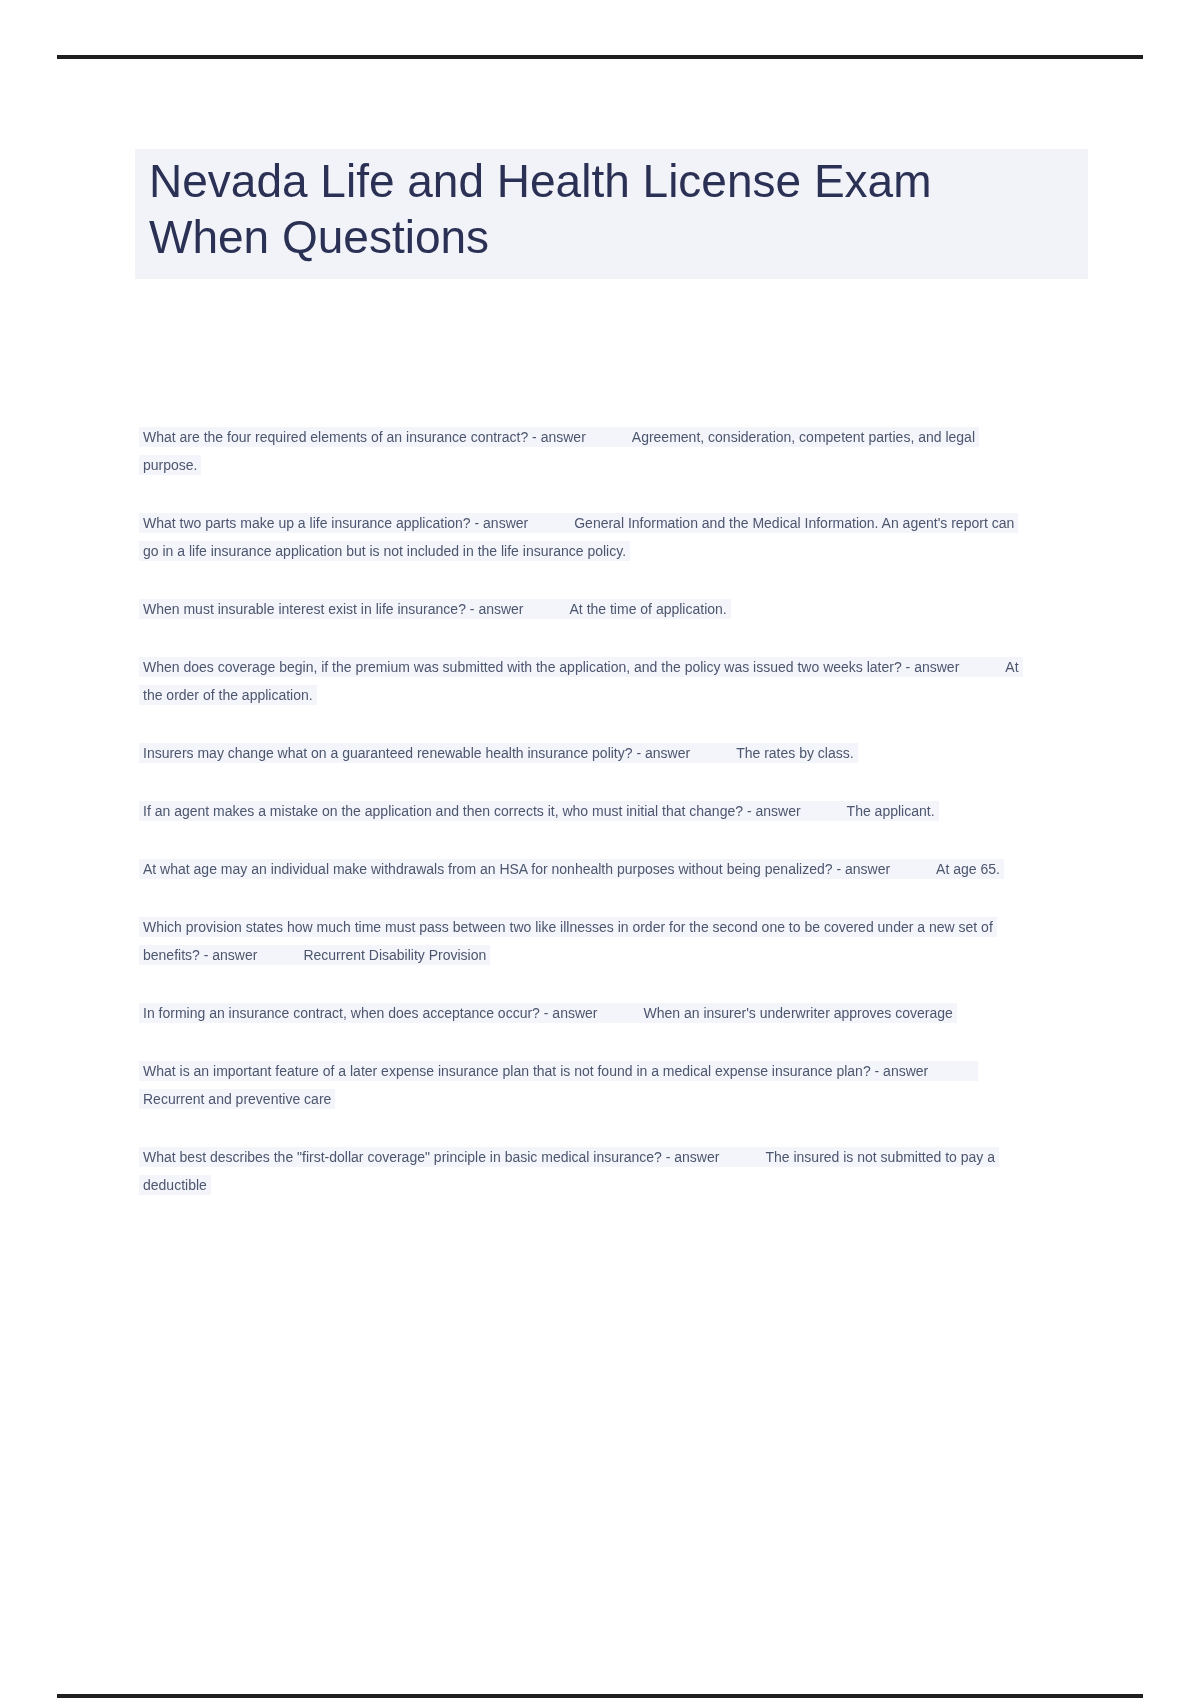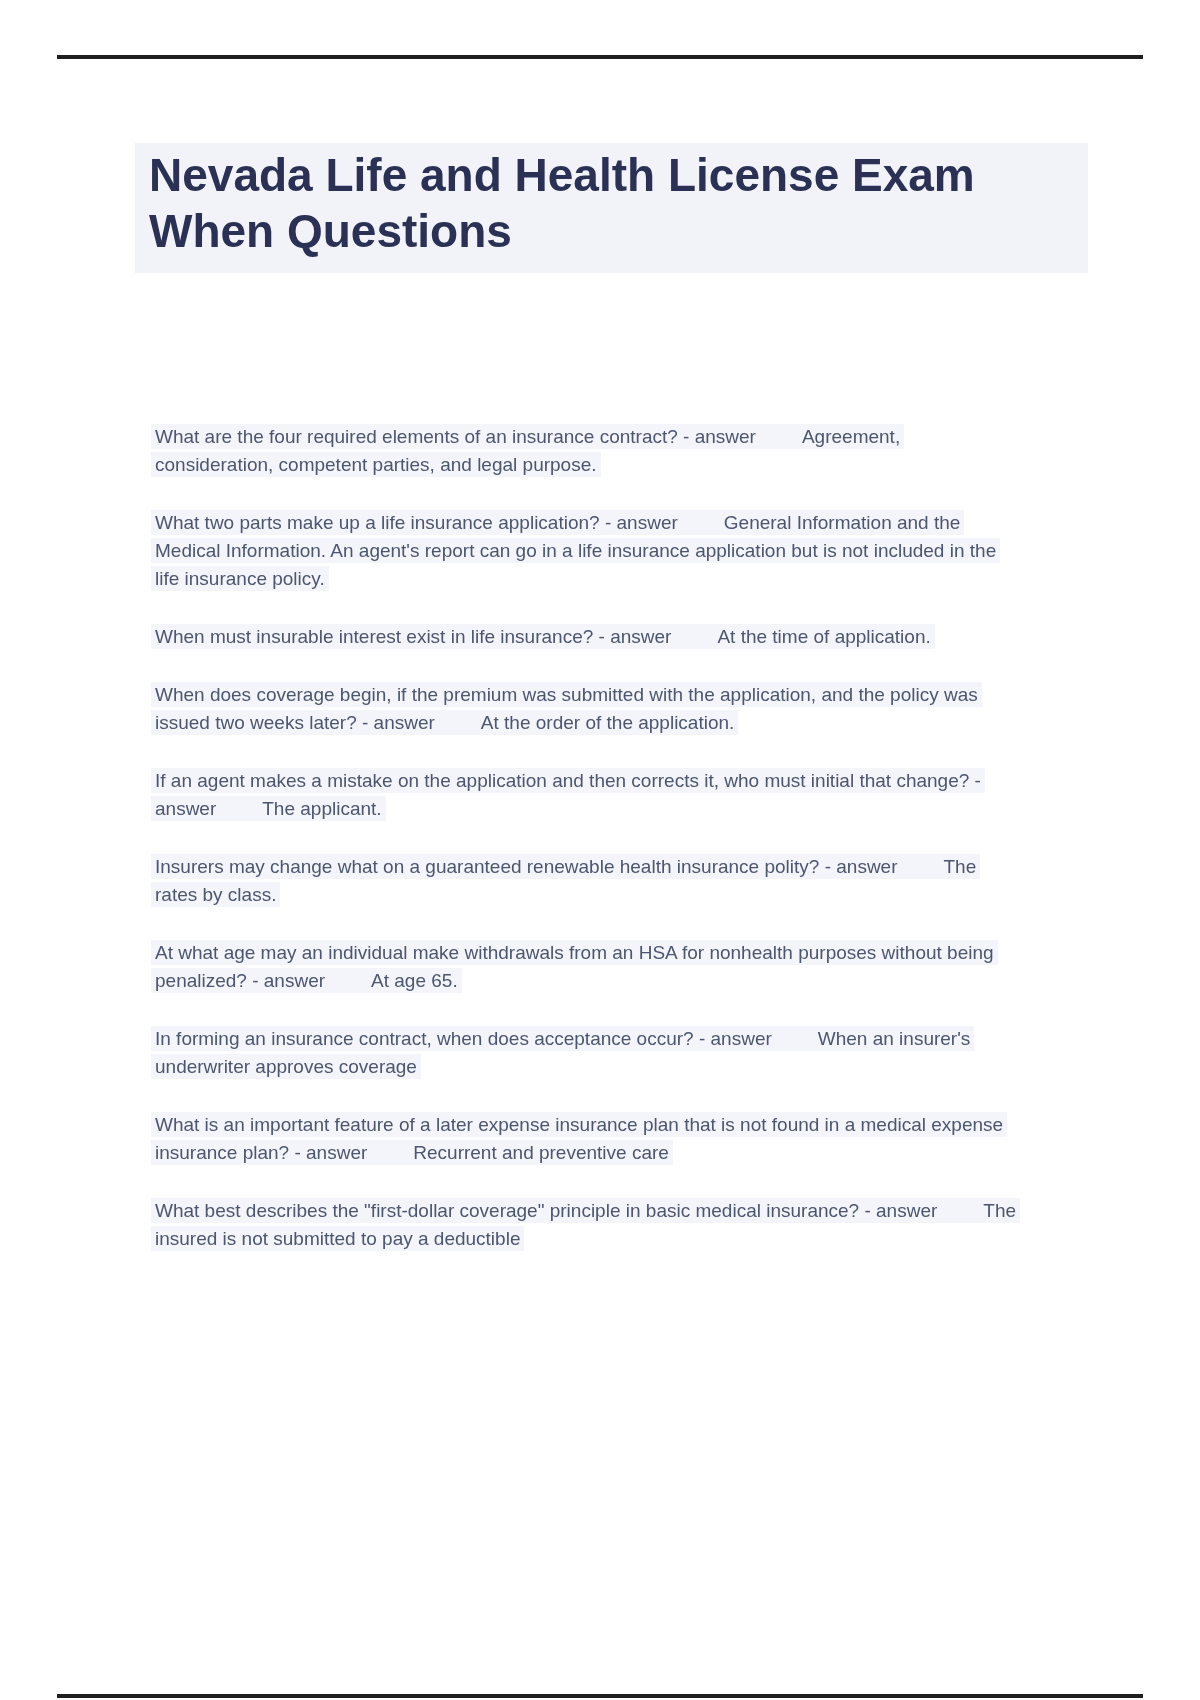--- a/index.html
+++ b/index.html
@@ -23,42 +23,42 @@
     left: 57px;
     width: 1086px;
     height: 4px;
     background: var(--rule);
   }
   .rule.top { top: 55px; }
   .rule.bottom { top: 1694px; }
   h1.doc-title {
     position: absolute;
     left: 135px;
-    top: 143px;
+    top: 149px;
     width: 953px;
     background: var(--title-bg);
     color: var(--title-text);
     font-size: 46px;
-    font-weight: bold;
+    font-weight: normal;
     line-height: 56px;
     padding: 4px 30px 14px 14px;
     letter-spacing: 0px;
   }
   h1.doc-title .tline { display: block; }
   .qa-list {
     position: absolute;
     left: 135px;
     top: 423px;
     width: 885px;
   }
   .qa-item {
-    font-size: 19px;
+    font-size: 14px;
     line-height: 28px;
     color: var(--body-text);
-    margin: 0 0 30px 16px;
+    margin: 0 0 30px 4px;
   }
   .hl {
     background: var(--highlight-bg);
     padding: 2px 4px;
     -webkit-box-decoration-break: clone;
     box-decoration-break: clone;
   }
   .gap {
     display: inline-block;
     width: 46px;
@@ -77,26 +77,27 @@
 
 <div class="qa-list" id="qa-list">
   <p class="qa-item"><span class="hl"><span class="q">What are the four required elements of an insurance contract?</span><span class="sep"> - answer</span><span class="gap"></span><span class="a">Agreement, consideration, competent parties, and legal purpose.</span></span></p>
 
   <p class="qa-item"><span class="hl"><span class="q">What two parts make up a life insurance application?</span><span class="sep"> - answer</span><span class="gap"></span><span class="a">General Information and the Medical Information. An agent's report can go in a life insurance application but is not included in the life insurance policy.</span></span></p>
 
   <p class="qa-item"><span class="hl"><span class="q">When must insurable interest exist in life insurance?</span><span class="sep"> - answer</span><span class="gap"></span><span class="a">At the time of application.</span></span></p>
 
   <p class="qa-item"><span class="hl"><span class="q">When does coverage begin, if the premium was submitted with the application, and the policy was issued two weeks later?</span><span class="sep"> - answer</span><span class="gap"></span><span class="a">At the order of the application.</span></span></p>
 
+  <p class="qa-item"><span class="hl"><span class="q">Insurers may change what on a guaranteed renewable health insurance polity?</span><span class="sep"> - answer</span><span class="gap"></span><span class="a">The rates by class.</span></span></p>
+
   <p class="qa-item"><span class="hl"><span class="q">If an agent makes a mistake on the application and then corrects it, who must initial that change?</span><span class="sep"> - answer</span><span class="gap"></span><span class="a">The applicant.</span></span></p>
-
-  <p class="qa-item"><span class="hl"><span class="q">Insurers may change what on a guaranteed renewable health insurance polity?</span><span class="sep"> - answer</span><span class="gap"></span><span class="a">The rates by class.</span></span></p>
 
   <p class="qa-item"><span class="hl"><span class="q">At what age may an individual make withdrawals from an HSA for nonhealth purposes without being penalized?</span><span class="sep"> - answer</span><span class="gap"></span><span class="a">At age 65.</span></span></p>
 
+  <p class="qa-item"><span class="hl"><span class="q">Which provision states how much time must pass between two like illnesses in order for the second one to be covered under a new set of benefits?</span><span class="sep"> - answer</span><span class="gap"></span><span class="a">Recurrent Disability Provision</span></span></p>
 
   <p class="qa-item"><span class="hl"><span class="q">In forming an insurance contract, when does acceptance occur?</span><span class="sep"> - answer</span><span class="gap"></span><span class="a">When an insurer's underwriter approves coverage</span></span></p>
 
   <p class="qa-item"><span class="hl"><span class="q">What is an important feature of a later expense insurance plan that is not found in a medical expense insurance plan?</span><span class="sep"> - answer</span><span class="gap"></span><span class="a">Recurrent and preventive care</span></span></p>
 
   <p class="qa-item"><span class="hl"><span class="q">What best describes the "first-dollar coverage" principle in basic medical insurance?</span><span class="sep"> - answer</span><span class="gap"></span><span class="a">The insured is not submitted to pay a deductible</span></span></p>
 </div>
 
 <div class="rule bottom"></div>
 

